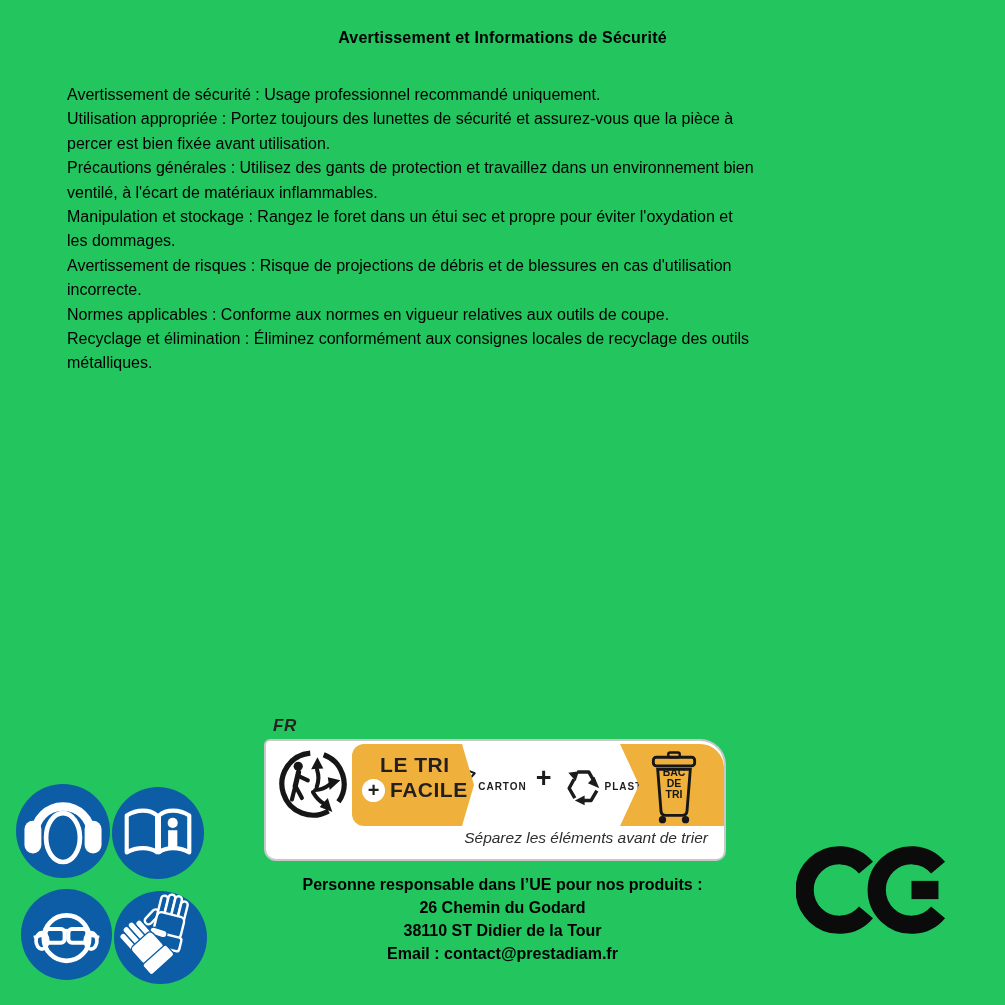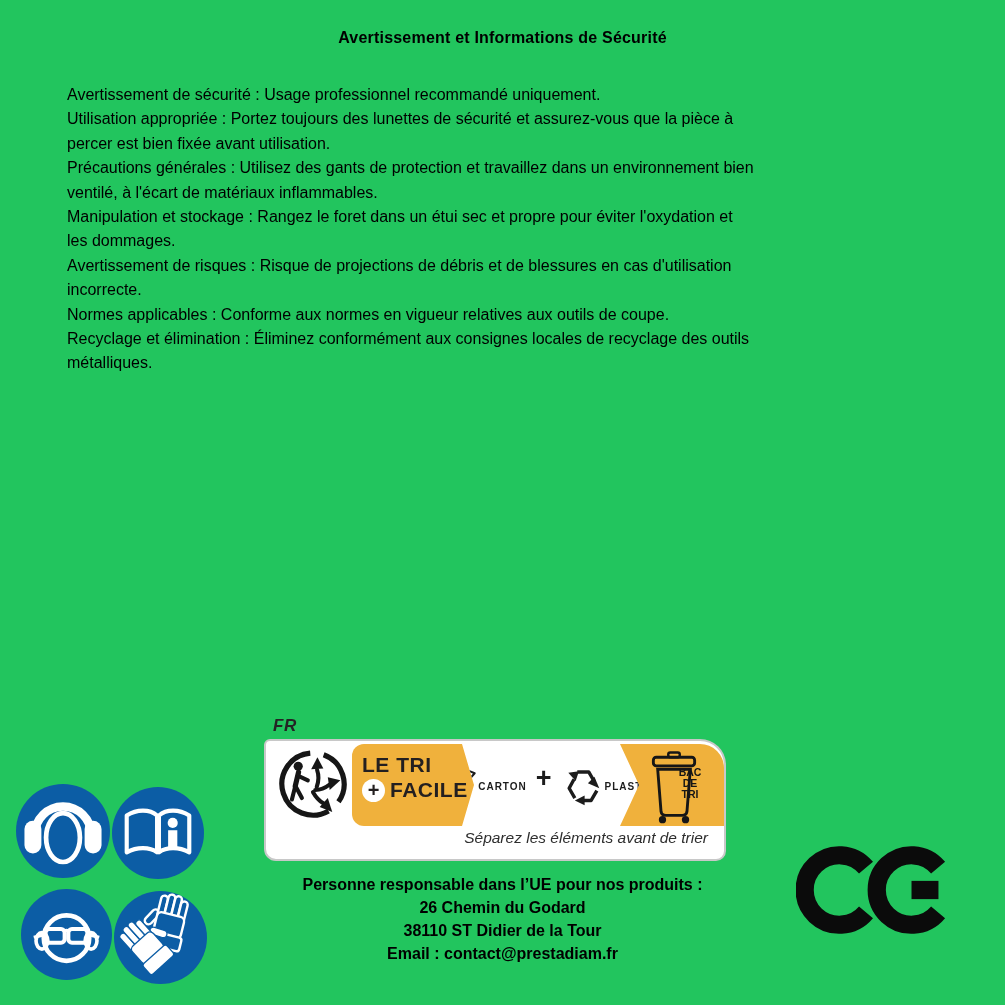--- a/index.html
+++ b/index.html
@@ -17,35 +17,35 @@
 
   .fr-code{position:absolute;left:273px;top:716px;font-size:17px;font-weight:bold;color:#242424;
            letter-spacing:.5px;font-style:italic;}
 
   .tri-label{position:absolute;left:264px;top:739px;width:458px;height:118px;background:#fff;
              border:2px solid #c8c8c8;border-radius:6px 26px 10px 12px;overflow:hidden;}
   .triman{position:absolute;left:10px;top:6px;}
   .band{position:absolute;left:86px;top:3px;width:calc(100% - 86px);height:82px;
         background:#f0b13c;border-radius:12px 24px 0 12px;}
   .tagline{position:absolute;left:96px;top:12px;color:#231f20;font-weight:800;}
-  .tagline .row1{font-size:21px;letter-spacing:.5px;line-height:24px;}
+  .tagline .row1{font-size:21px;letter-spacing:.5px;line-height:24px;text-align:center;}
   .tagline .row2{display:flex;align-items:center;gap:5px;margin-top:1px;}
   .plus-circle{width:23px;height:23px;border-radius:50%;background:#fff;color:#231f20;
                font-size:20px;font-weight:800;display:flex;align-items:center;justify-content:center;
                line-height:1;}
   .tag-word2{font-size:21px;letter-spacing:.5px;}
   .chevron{position:absolute;left:196px;top:3px;width:177px;height:82px;background:#fff;
            clip-path:polygon(12px 50%,0 0,calc(100% - 19px) 0,100% 50%,calc(100% - 19px) 100%,0 100%);
            display:flex;align-items:center;justify-content:center;gap:9px;
            padding:0 26px 0 22px;box-sizing:border-box;}
   .material{display:flex;flex-direction:row;align-items:center;justify-content:flex-end;}
   .material-label{font-size:10px;font-weight:bold;letter-spacing:1px;color:#1c1c1c;margin-top:2px;}
   .mat-plus{font-size:27px;font-weight:800;color:#1c1c1c;margin-top:-14px;}
   .bin{position:absolute;left:384px;top:10px;width:48px;height:74px;}
-  .bin-text{position:absolute;left:16px;top:16px;width:100%;text-align:center;font-size:10.5px;
+  .bin-text{position:absolute;left:0;top:16px;width:100%;text-align:center;font-size:10.5px;
             line-height:11px;font-weight:800;color:#161616;}
   .footnote{position:absolute;right:16px;top:88px;font-style:italic;font-size:15.5px;color:#2e2e2e;}
 
   .responsible{position:absolute;left:0;top:873px;width:100%;text-align:center;
                font-weight:bold;font-size:16px;line-height:23px;}
 
   .ce-mark{position:absolute;left:796px;top:842px;}
 </style>
 </head>
 <body>

